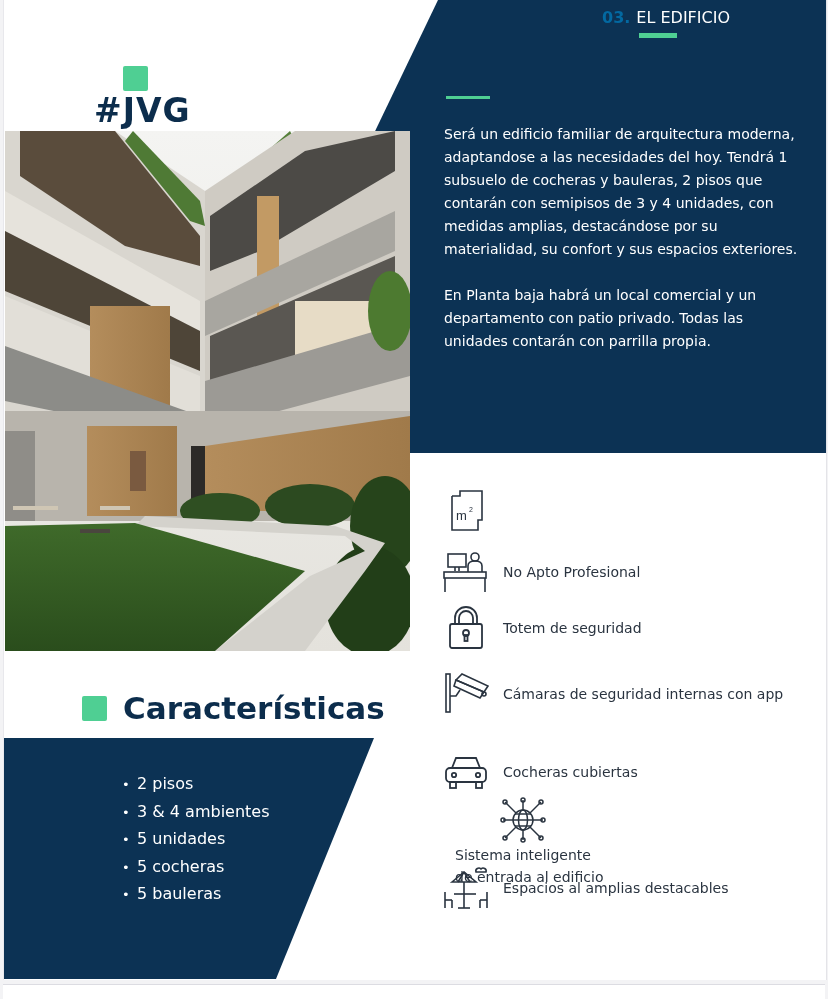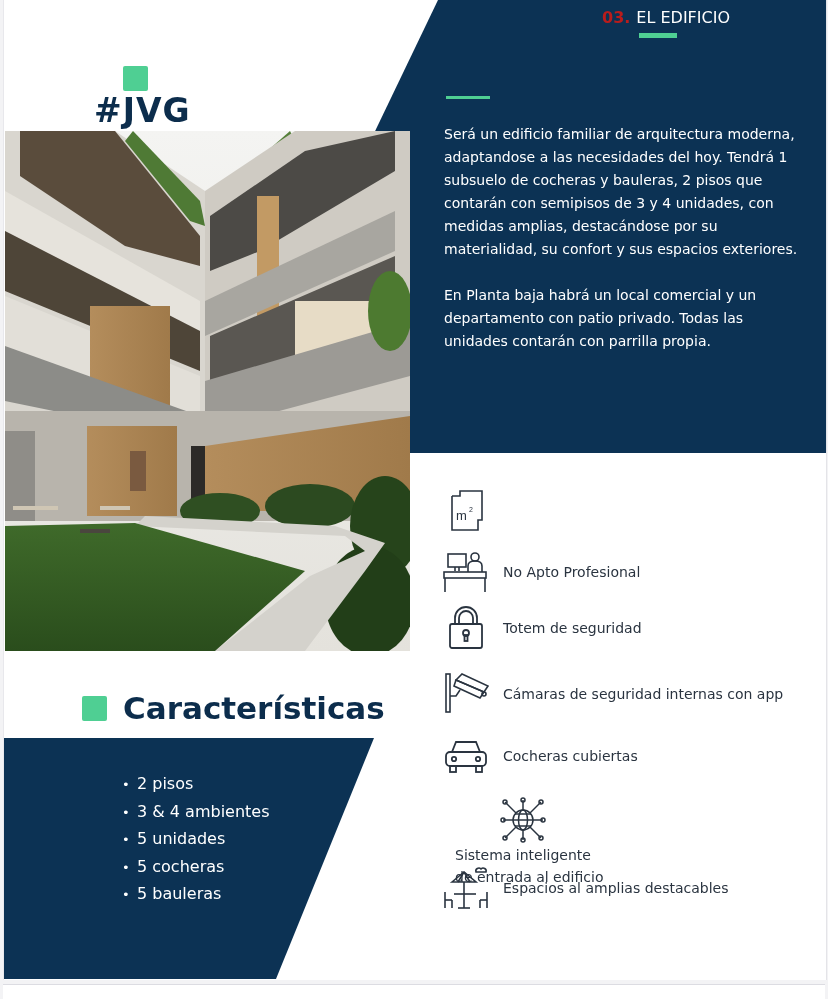--- a/index.html
+++ b/index.html
@@ -25,21 +25,21 @@
   }
   .navy-bottom {
     position: absolute; left: 0; top: 738px; width: 372px; height: 241px;
     background: #0c3254;
     clip-path: polygon(0 0, 370px 0, 272px 241px, 0 241px);
   }
   .section-label {
     position: absolute; left: 598px; top: 8px;
     font-size: 16px; color: #ffffff; letter-spacing: 0px; white-space: nowrap;
   }
-  .section-label .num { color: #b91c1c; font-weight: bold; margin-right: 6px; }
+  .section-label .num { color: #0369a1; font-weight: bold; margin-right: 6px; }
   .section-underline {
     position: absolute; left: 635px; top: 33px; width: 38px; height: 5px;
     background: #4fcf93;
   }
   .desc-accent {
     position: absolute; left: 442px; top: 96px; width: 44px; height: 3px;
     background: #4fcf93;
   }
   .brand {
     position: absolute; left: 76px; top: 66px; display: flex; align-items: center; flex-direction: column;
@@ -221,21 +221,21 @@
           <polygon points="14,10 20,4 46,16 42,22"></polygon>
           <polygon points="14,10 42,22 38,28 12,16"></polygon>
           <circle cx="42" cy="24" r="2"></circle>
         </svg>
       </div>
       <div class="text">
         <div>Cámaras de seguridad internas con app</div>
       </div>
     </div>
 
-    <div class="feature" style="top:246px;align-items:center;">
+    <div class="feature" style="top:262px;align-items:center;">
       <div class="icon">
         <svg viewBox="0 0 48 48" fill="none" stroke="#2a3440" stroke-width="1.8">
           <path d="M10 20 l4 -10 h20 l4 10"></path>
           <line x1="8" y1="20" x2="40" y2="20"></line>
           <rect x="4" y="20" width="40" height="14" rx="4"></rect>
           <circle cx="12" cy="27" r="2.2"></circle>
             <circle cx="36" cy="27" r="2.2"></circle>
           <rect x="8" y="34" width="6" height="6"></rect>
             <rect x="34" y="34" width="6" height="6"></rect>
         </svg>

